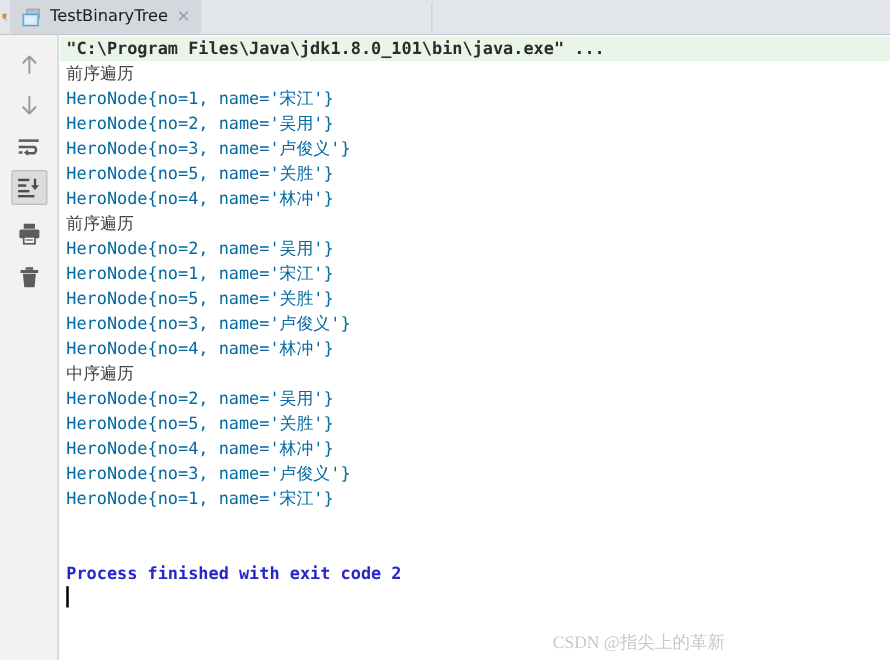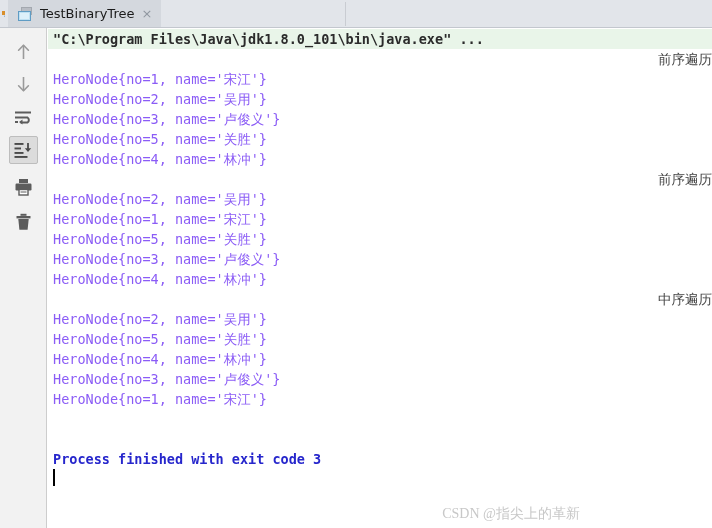--- a/index.html
+++ b/index.html
@@ -171,27 +171,26 @@
     font-family: "DejaVu Sans Mono", "Liberation Mono", monospace;
     font-size: 13.5px;
     letter-spacing: 0px;
   }
   .line.cmd {
     background: #e9f5e9;
     color: #2b2b2b;
     font-weight: bold;
   }
   .line.node {
-    color: #8b5cf6;
+    color: #0369a1;
   }
   .line.label {
     color: #444444;
     font-family: "DejaVu Sans", "Liberation Sans", sans-serif;
     font-size: 13.5px;
-    text-align: right;
   }
   .line.blank { color: transparent; }
   .line.exit {
     color: #2626cc;
     font-weight: bold;
   }
   .caret-line {
     height: 22px;
     padding-left: 5px;
     display: flex;
@@ -323,21 +322,21 @@
         <div class="line node">HeroNode{no=3, name='卢俊义'}</div>
         <div class="line node">HeroNode{no=4, name='林冲'}</div>
         <div class="line label">中序遍历</div>
         <div class="line node">HeroNode{no=2, name='吴用'}</div>
         <div class="line node">HeroNode{no=5, name='关胜'}</div>
         <div class="line node">HeroNode{no=4, name='林冲'}</div>
         <div class="line node">HeroNode{no=3, name='卢俊义'}</div>
         <div class="line node">HeroNode{no=1, name='宋江'}</div>
         <div class="line blank"> </div>
         <div class="line blank"> </div>
-        <div class="line exit">Process finished with exit code 3</div>
+        <div class="line exit">Process finished with exit code 2</div>
       </div>
     <div class="caret-line">
       <span class="caret"></span>
     </div>
   </div>
 
   <div class="watermark">CSDN @指尖上的革新</div>
 
 </div>
 

